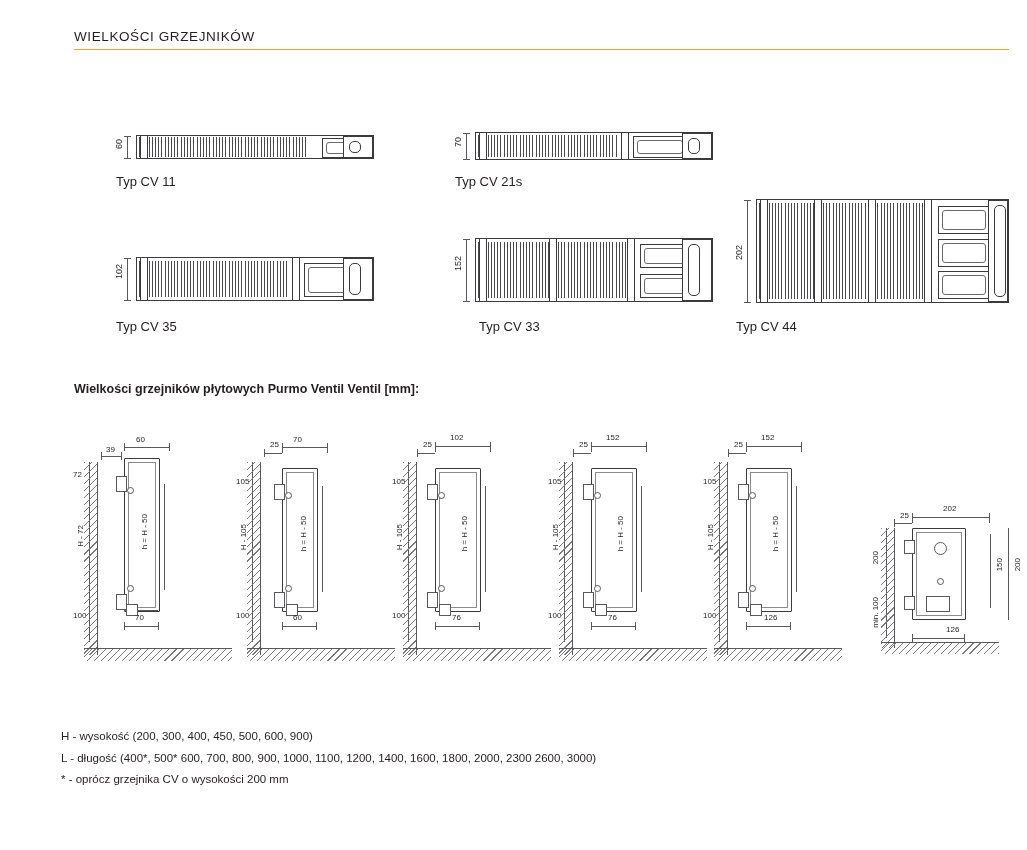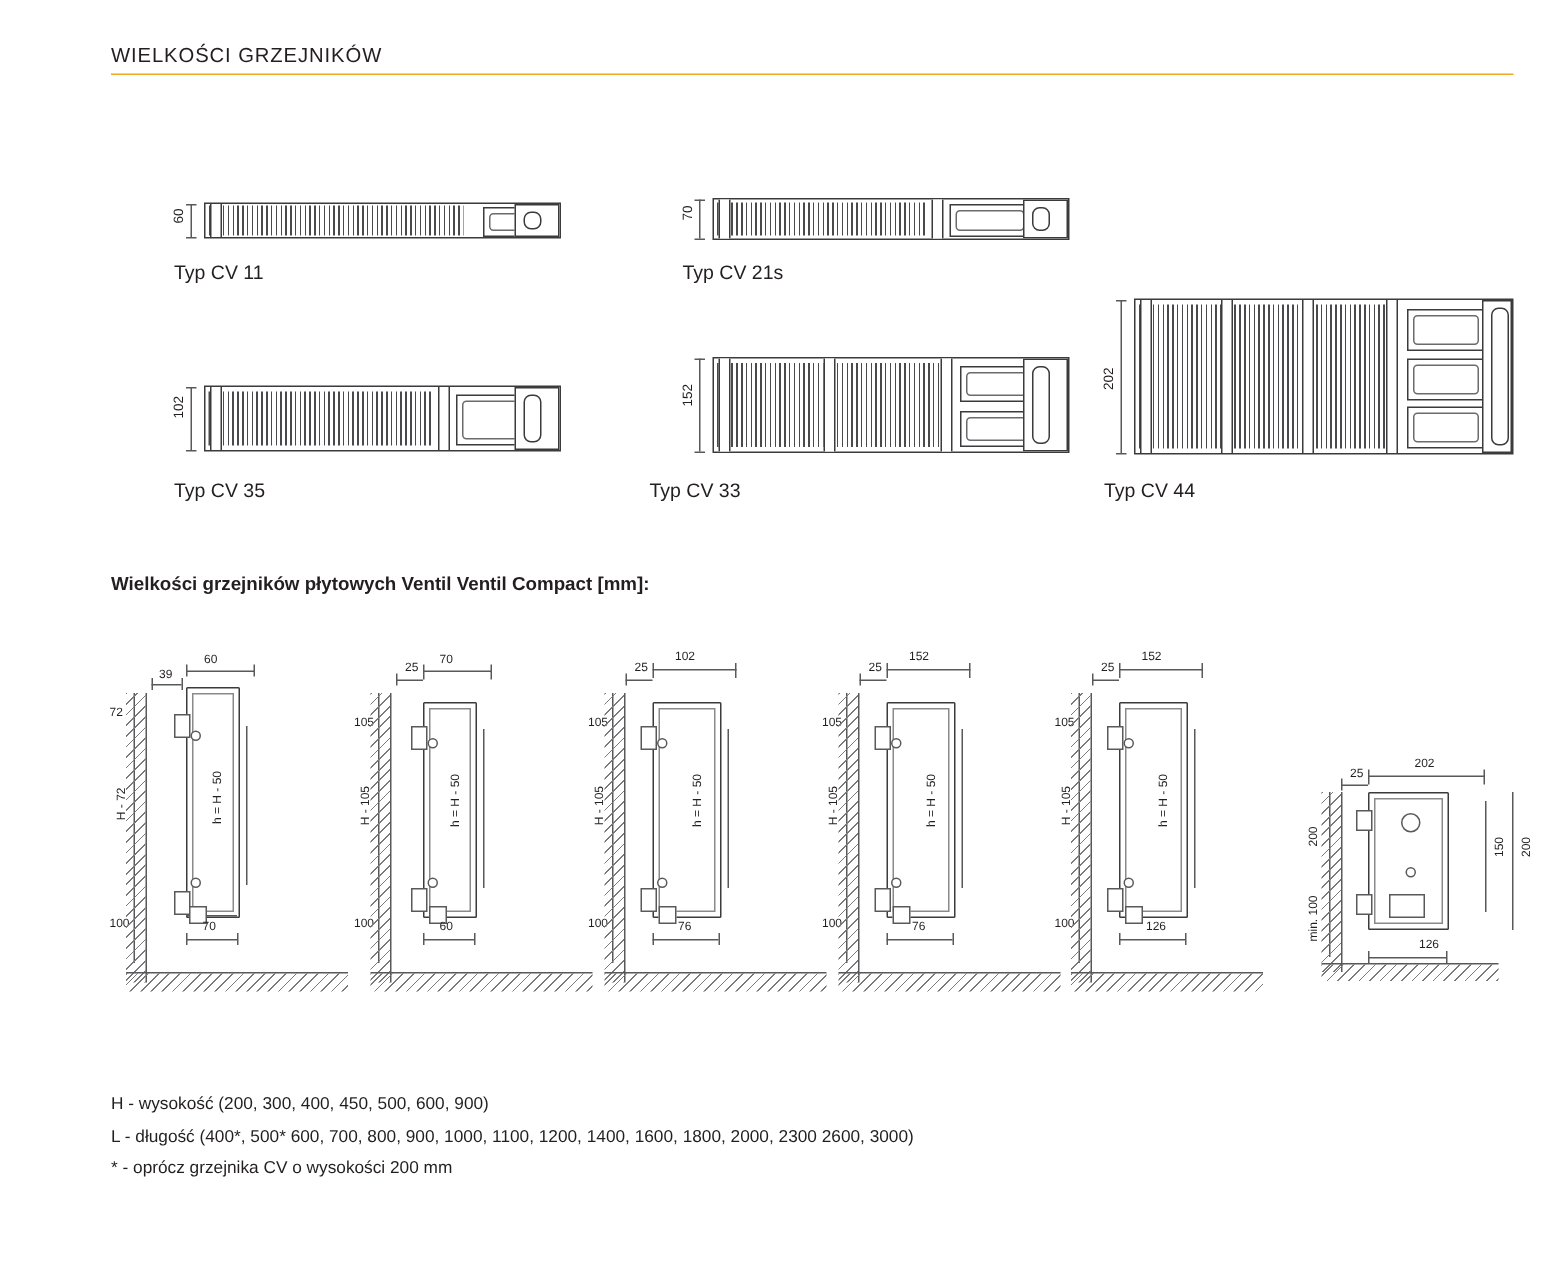--- a/index.html
+++ b/index.html
@@ -95,21 +95,21 @@
     position:absolute;border:1.2px solid #3b3b3d;background:#fff;
     border-radius:1px;
   }
   .rad-inner{
     position:absolute;border:1px solid #8a8a8c;
   }
   .bracket{position:absolute;border:1px solid #58595b;background:#fff;}
   .dot{position:absolute;border:1px solid #58595b;border-radius:50%;background:#fff;}
 
   
-  .legend{position:absolute;left:46px;top:730px;}
+  .legend{position:absolute;left:33px;top:730px;}
   .legend div{font-size:11.5px;color:#231f20;margin-bottom:9.5px;white-space:nowrap;}
 </style>
 </head>
 <body>
 
 <div class="page">
 
   <div class="header-title">WIELKOŚCI GRZEJNIKÓW</div>
   <div class="header-rule"></div>
 
@@ -172,21 +172,21 @@
     <div class="xsec" style="left:447px;top:238px;width:238px;height:64px;">
       <div class="frame"></div>
       <div class="fins" style="left:3px;width:148px;right:auto;top:4px;bottom:4px;"></div>
       <div class="plate" style="left:4px;width:6px;"></div>
       <div class="plate" style="left:74px;width:6px;"></div>
       <div class="plate" style="left:152px;width:6px;"></div>
       <div class="valvebox" style="left:165px;top:6px;width:48px;height:22px;"></div>
       <div class="valvebox" style="left:165px;top:36px;width:48px;height:22px;"></div>
       <div class="endcap"></div>
     </div>
-    <div class="type-cap" style="left:405px;top:319px;">Typ CV 33</div>
+    <div class="type-cap" style="left:451px;top:319px;">Typ CV 33</div>
   </div>
 
   <div>
     <div class="lbl small vert" style="left:706px;top:245px;">202</div>
     <div class="tickline-v" style="left:719px;top:200px;height:102px;"></div>
     <div class="tickline" style="left:716px;top:200px;width:7px;"></div>
     <div class="tickline" style="left:716px;top:302px;width:7px;"></div>
 
     <div class="xsec" style="left:728px;top:199px;width:253px;height:104px;">
       <div class="frame"></div>
@@ -196,21 +196,21 @@
       <div class="plate" style="left:112px;width:6px;"></div>
       <div class="plate" style="left:168px;width:6px;"></div>
       <div class="valvebox" style="left:182px;top:7px;width:50px;height:26px;"></div>
       <div class="valvebox" style="left:182px;top:40px;width:50px;height:26px;"></div>
       <div class="valvebox" style="left:182px;top:72px;width:50px;height:26px;"></div>
       <div class="endcap" style="width:18px;"></div>
     </div>
     <div class="type-cap" style="left:708px;top:319px;">Typ CV 44</div>
   </div>
 
-  <div class="section-heading">Wielkości grzejników płytowych Ventil Ventil Compact [mm]:</div>
+  <div class="section-heading">Wielkości grzejników płytowych Purmo Ventil Ventil [mm]:</div>
 
   <div class="inst">
 
     <div class="lbl tiny" style="left:78px;top:445px;">39</div>
     <div class="lbl tiny" style="left:108px;top:435px;">60</div>
     <div class="tickline" style="left:73px;top:456px;width:20px;"></div>
     <div class="tickline" style="left:96px;top:447px;width:46px;"></div>
     <div class="tickline-v" style="left:73px;top:452px;height:8px;"></div>
     <div class="tickline-v" style="left:93px;top:452px;height:8px;"></div>
     <div class="tickline-v" style="left:96px;top:443px;height:8px;"></div>

